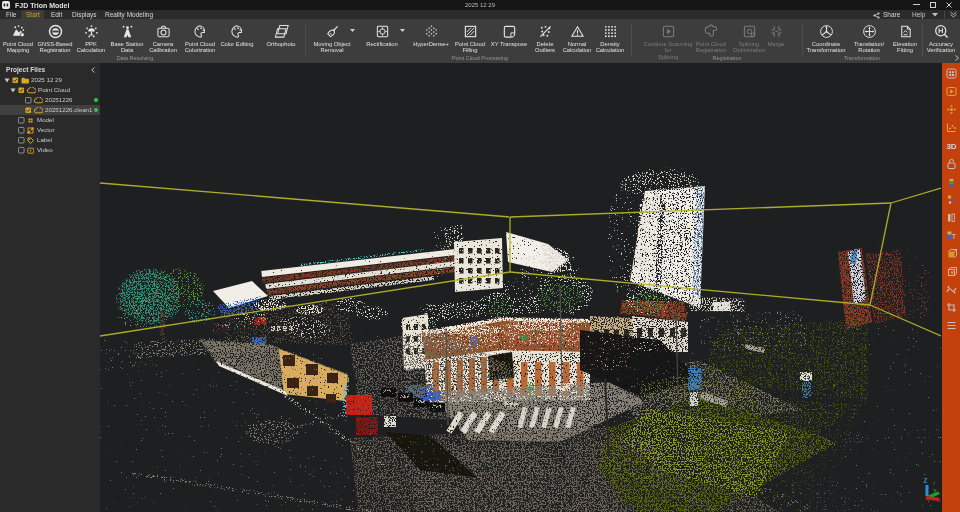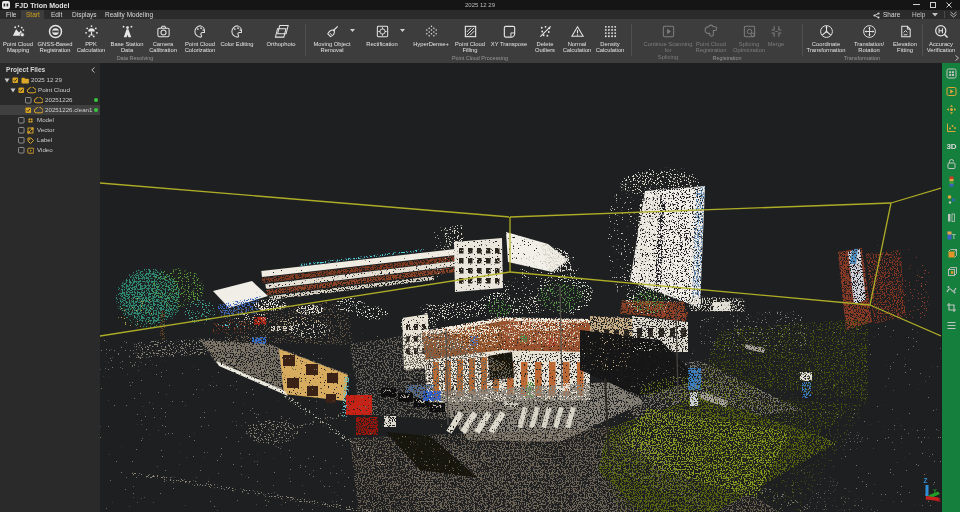--- a/index.html
+++ b/index.html
@@ -1,20 +1,20 @@
 <!DOCTYPE html>
 <html><head><meta charset="utf-8"><style>
 *{margin:0;padding:0;box-sizing:border-box}
 html,body{width:960px;height:512px;overflow:hidden;background:#1e1f21;font-family:"Liberation Sans",sans-serif;}
 .abs{position:absolute}
 #title{position:absolute;left:0;top:0;width:960px;height:10px;background:#151515}
 #menu{position:absolute;left:0;top:10px;width:960px;height:9px;background:#2b2b2b}
 #ribbon{position:absolute;left:0;top:19px;width:960px;height:44px;background:#3d3d3d}
 #lpanel{position:absolute;left:0;top:63px;width:100px;height:449px;background:#2a2a2a}
-#sbar{position:absolute;left:941px;top:63px;width:19px;height:449px;background:#15803d;border-left:1px solid #1c1c1c}
+#sbar{position:absolute;left:941px;top:63px;width:19px;height:449px;background:#c2410c;border-left:1px solid #1c1c1c}
 .mi{position:absolute;top:0;height:9px;line-height:10px;font-size:6.5px;color:#d8d8d8}
 .rb{position:absolute;top:5px;text-align:center;color:#e3e3e3}
 .rb .lb{font-size:5.8px;line-height:6.6px;margin-top:0.5px}
 .rb.dis{color:#7e7e7e}
 .sep{position:absolute;top:5px;width:1px;height:32px;background:#4f4f4f}
 .cap{position:absolute;top:36px;font-size:5.4px;color:#969696;text-align:center;width:120px}
 .trow{position:absolute;left:0;width:100px;height:10px;font-size:6.2px;color:#cccccc;line-height:10px}
 </style></head><body>
 
 <div id="title">

